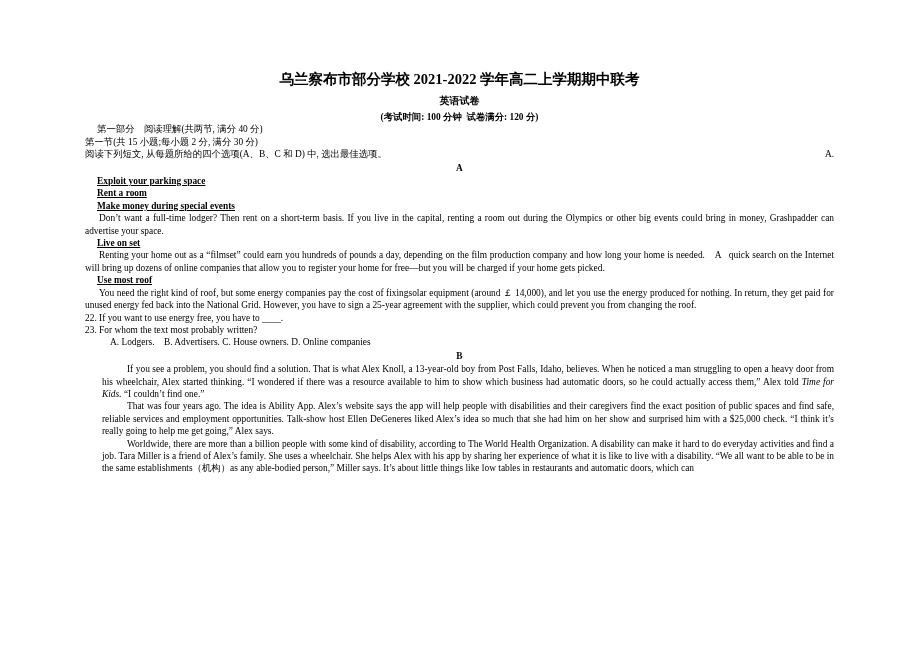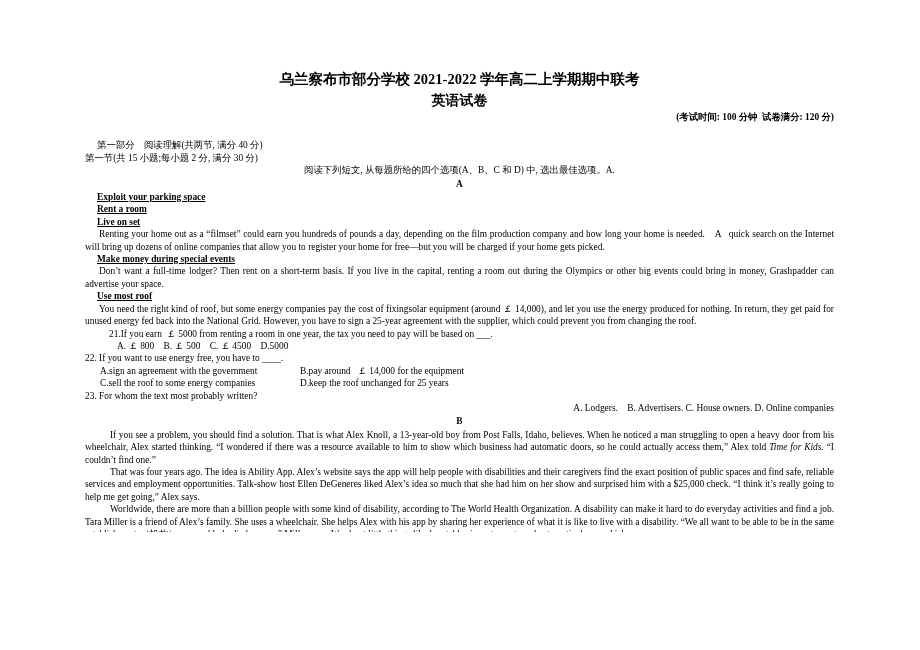--- a/index.html
+++ b/index.html
@@ -25,67 +25,67 @@
     text-align: center;
     font-weight: bold;
     font-size: 14.5px;
     line-height: 19px;
     margin-bottom: 3px;
     white-space: pre-wrap;
   }
   .subtitle {
     text-align: center;
     font-weight: bold;
-    font-size: 14px;
+    font-size: 10px;
     line-height: 17px;
     margin-bottom: 2px;
   }
   .exam-info {
-    text-align: right;
+    text-align: center;
     font-weight: bold;
     white-space: pre-wrap;
-    margin-bottom: 16px;
+    margin-bottom: 0;
   }
   .part-header {
     font-weight: normal;
     padding-left: 12px;
     white-space: pre-wrap;
   }
   .line {
     white-space: pre-wrap;
   }
   .instructions-row {
     display: flex;
-    justify-content: center;
+    justify-content: space-between;
   }
   .passage-label {
     text-align: center;
     font-weight: bold;
     margin: 1px 0;
   }
   .sec-heading {
     font-weight: bold;
     padding-left: 12px;
     text-decoration: underline;
   }
   .para {
     margin: 0;
     text-indent: 14px;
     text-align: justify;
     white-space: pre-wrap;
   }
   .para.indent-0 { text-indent: 0; }
-  .para.indent-lg { text-indent: 25px; }
+  .para.indent-lg { text-indent: 25px; margin-left: 17px; }
   .q-stem { white-space: pre-wrap; }
   .q21-stem { padding-left: 24px; }
   .q-options {
     white-space: pre-wrap;
     padding-left: 32px;
   }
-  .q23-options { padding-left: 25px; text-align: right; }
+  .q23-options { padding-left: 25px; }
   .q-grid {
     display: grid;
     grid-template-columns: 200px auto;
     padding-left: 15px;
     white-space: pre-wrap;
   }
   i { font-style: italic; }
 </style>
 </head>
 <body>
@@ -107,47 +107,37 @@
 
   <div>
     <div class="sec-heading">Exploit your parking space</div>
   </div>
 
   <div>
     <div class="sec-heading">Rent a room</div>
   </div>
 
   <div>
-    <div class="sec-heading">Live on set</div>
-    <p class="para">Renting your home out as a “filmset” could earn you hundreds of pounds a day, depending on the film production company and how long your home is needed.    A   quick search on the Internet will bring up dozens of online companies that allow you to register your home for free—but you will be charged if your home gets picked.</p>
+    <div class="sec-heading">Make money during special events</div>
+    <p class="para">Don’t want a full-time lodger? Then rent on a short-term basis. If you live in the capital, renting a room out during the Olympics or other big events could bring in money, Grashpadder can advertise your space.</p>
   </div>
 
   <div>
-    <div class="sec-heading">Make money during special events</div>
-    <p class="para">Don’t want a full-time lodger? Then rent on a short-term basis. If you live in the capital, renting a room out during the Olympics or other big events could bring in money, Grashpadder can advertise your space.</p>
+    <div class="sec-heading">Live on set</div>
+    <p class="para">Renting your home out as a “filmset” could earn you hundreds of pounds a day, depending on the film production company and how long your home is needed.    A   quick search on the Internet will bring up dozens of online companies that allow you to register your home for free—but you will be charged if your home gets picked.</p>
   </div>
 
   <div>
     <div class="sec-heading">Use most roof</div>
     <p class="para">You need the right kind of roof, but some energy companies pay the cost of fixingsolar equipment (around ￡ 14,000), and let you use the energy produced for nothing. In return, they get paid for unused energy fed back into the National Grid. However, you have to sign a 25-year agreement with the supplier, which could prevent you from changing the roof.</p>
   </div>
 
-  <div>
-    <div class="q-stem q21-stem">21.If you earn  ￡ 5000 from renting a room in one year, the tax you need to pay will be based on ___.</div>
-    <div class="q-options">A. ￡ 800    B. ￡ 500    C. ￡ 4500    D.5000</div>
-  </div>
 
   <div>
     <div class="q-stem">22. If you want to use energy free, you have to ____.</div>
-    <div class="q-grid">
-      <span>A.sign an agreement with the government</span>
-      <span>B.pay around   ￡ 14,000 for the equipment</span>
-      <span>C.sell the roof to some energy companies</span>
-      <span>D.keep the roof unchanged for 25 years</span>
-    </div>
   </div>
 
   <div>
     <div class="q-stem">23. For whom the text most probably written?</div>
     <div class="q-options q23-options">A. Lodgers.    B. Advertisers. C. House owners. D. Online companies</div>
   </div>
 
   <div class="passage-label">B</div>
 
   <p class="para indent-lg"><span>If you see a problem, you should find a solution. That is what Alex Knoll, a 13-year-old boy from Post Falls, Idaho, believes. When he noticed a man struggling to open a heavy door from his wheelchair, Alex started thinking. “I wondered if there was a resource available to him to show which business had automatic doors, so he could actually access them,” Alex told </span><i>Time for Kids.</i><span> “I couldn’t find one.”</span></p>

